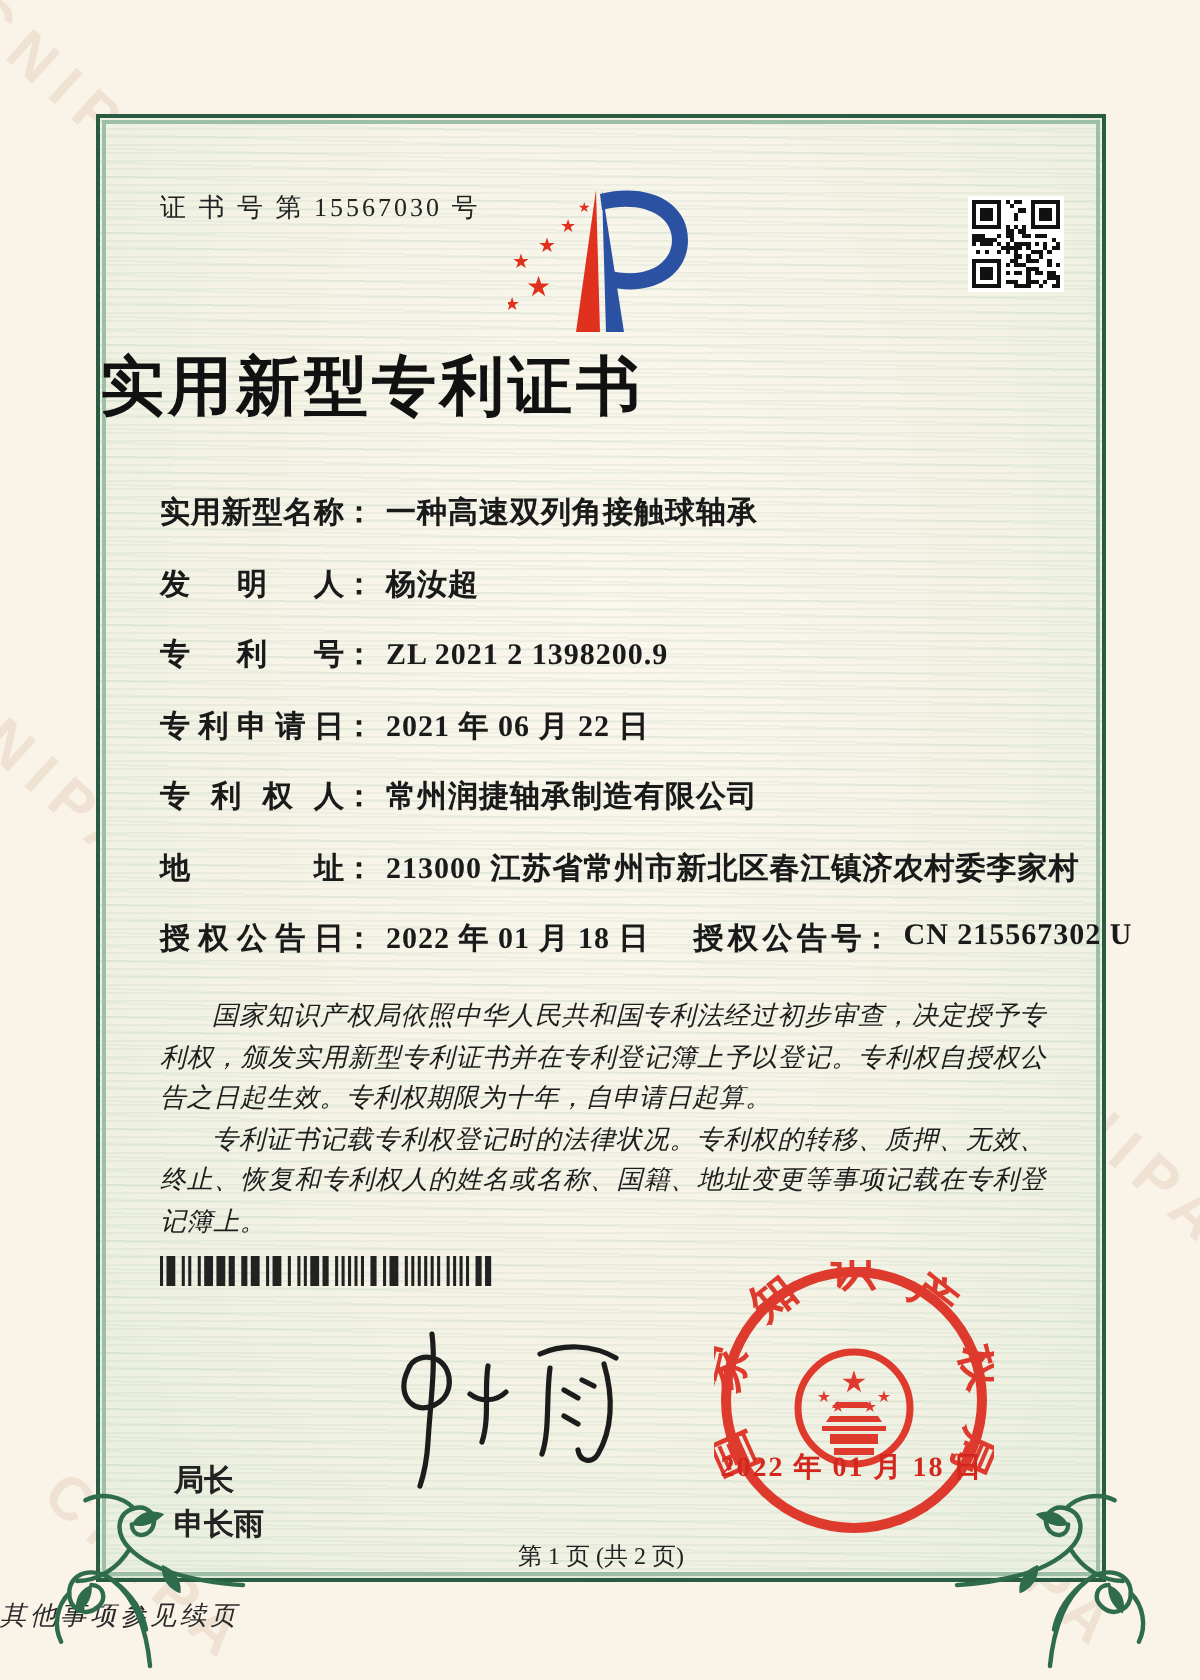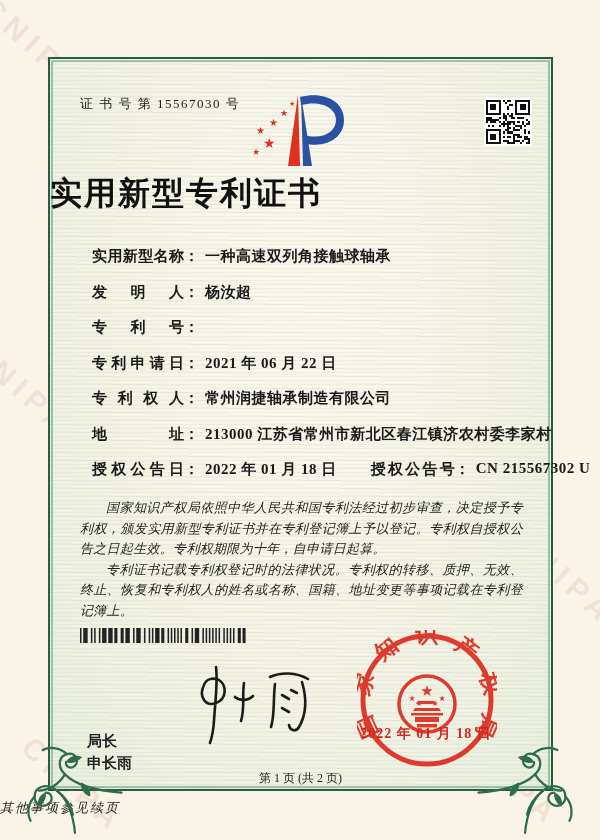--- a/index.html
+++ b/index.html
@@ -26,21 +26,21 @@
   .logo{position:absolute;left:204px;top:33px;width:92px;height:78px;}
   .qr{position:absolute;left:434px;top:39px;width:48px;height:48px;background:#fff;padding:2px;box-sizing:border-box;}
   .qr svg{width:100%;height:100%;display:block;}
 
   .title{position:absolute;left:0;top:113px;width:100%;text-align:left;
          font-size:32px;font-weight:bold;letter-spacing:2px;color:#111;}
 
   .fields{position:absolute;left:30px;right:26px;top:188px;font-size:15px;}
   .frow{display:flex;align-items:baseline;height:20px;margin-bottom:15.5px;white-space:nowrap;}
   .flabel{display:inline-block;width:92px;text-align:justify;text-align-last:justify;
-          font-weight:600;color:#1a1a1a;flex:0 0 auto;margin-left:12px;}
+          font-weight:600;color:#1a1a1a;flex:0 0 auto;}
   .flabel.w2{width:84px;}
   .fcolon{font-weight:600;margin-right:6px;flex:0 0 auto;}
   .fvalue{font-weight:600;color:#1a1a1a;letter-spacing:0.5px;}
   .pair2{margin-left:22px;display:flex;align-items:flex-start;}
 
   .bodytext{position:absolute;left:30px;right:28px;top:427px;font-size:13px;line-height:20.5px;
             font-style:italic;letter-spacing:0.3px;color:#1e1e1e;text-align:justify;margin-top:12px;}
   .bodytext p{margin:0;text-indent:2em;}
 
   .barcode{position:absolute;left:30px;top:569px;width:170px;height:15px;}
@@ -317,20 +317,21 @@
           <span class="fvalue">一种高速双列角接触球轴承</span>
       </div>
       <div class="frow">
         <span class="flabel">发明人</span>
           <span class="fcolon">：</span>
           <span class="fvalue">杨汝超</span>
       </div>
       <div class="frow">
         <span class="flabel">专利号</span>
           <span class="fcolon">：</span>
+          <span class="fvalue">ZL 2021 2 1398200.9</span>
       </div>
       <div class="frow">
         <span class="flabel">专利申请日</span>
           <span class="fcolon">：</span>
           <span class="fvalue">2021 年 06 月 22 日</span>
       </div>
       <div class="frow">
         <span class="flabel">专利权人</span>
           <span class="fcolon">：</span>
           <span class="fvalue">常州润捷轴承制造有限公司</span>

